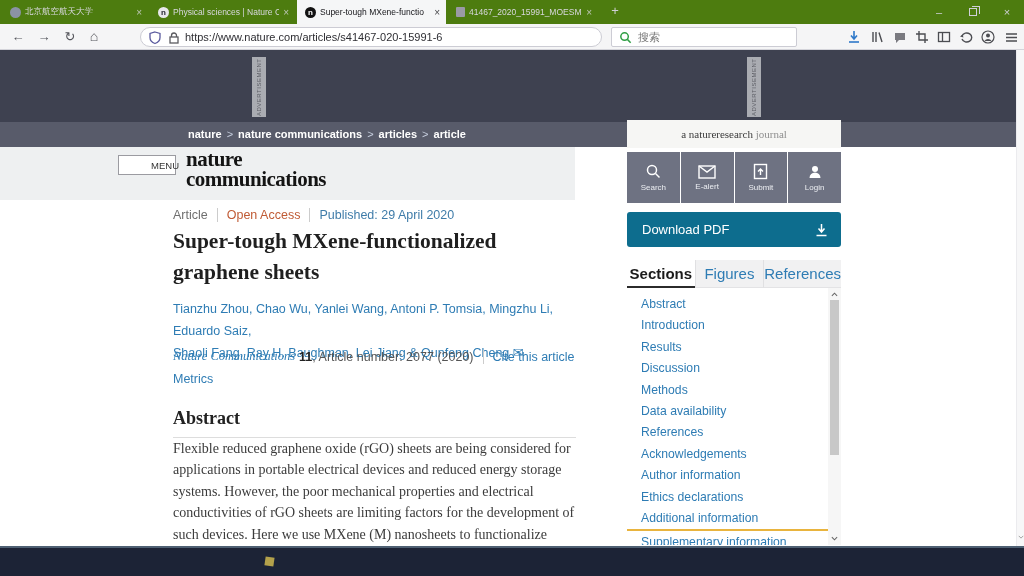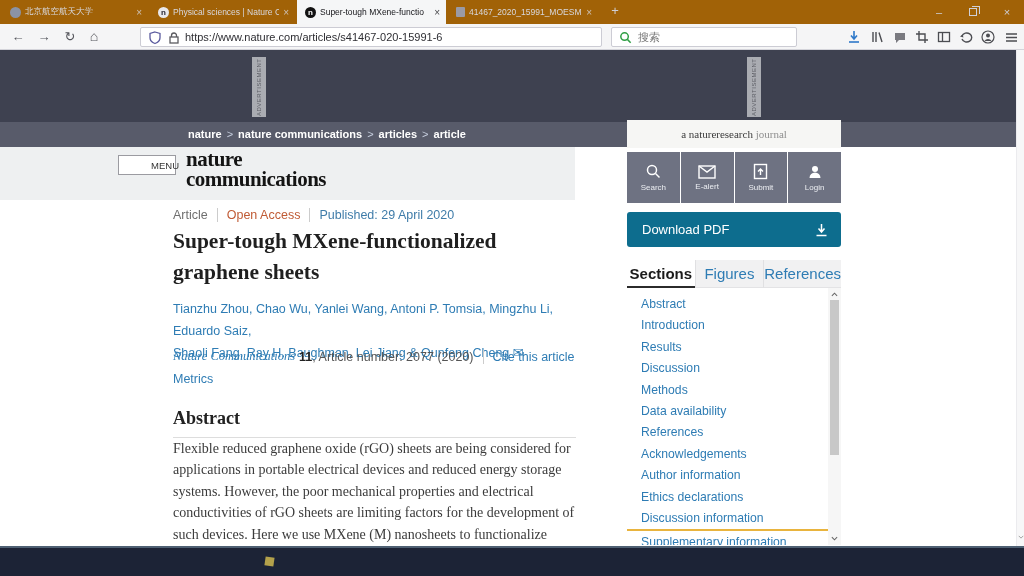--- a/index.html
+++ b/index.html
@@ -1,40 +1,40 @@
 <!DOCTYPE html>
 <html><head>
 <meta charset="utf-8">
 <style>
   * { margin:0; padding:0; box-sizing:border-box; }
   html,body { width:1024px; height:576px; font-family:"Liberation Sans", sans-serif; }
   .screen { position:relative; width:1024px; height:576px; overflow:hidden; background:#fff; }
 
   
-  .titlebar { position:absolute; left:0; top:0; width:1024px; height:24px; background:#a16207; }
+  .titlebar { position:absolute; left:0; top:0; width:1024px; height:24px; background:#4d7c0f; }
   .btab { position:absolute; top:0; height:24px; display:flex; align-items:center; padding:0 6px 0 8px; font-size:8.5px; color:#d8d8de; overflow:hidden; white-space:nowrap; cursor:default; }
   .btab.active { background:#f5f6f7; color:#16161a; }
   .btab .title { flex:1 1 auto; overflow:hidden; margin:0 4px; }
   .tab-close { font-size:10px; color:inherit; opacity:.8; flex:0 0 auto; }
   .favicon { flex:0 0 auto; width:11px; height:11px; border-radius:50%; display:inline-flex; align-items:center; justify-content:center; font-size:8px; font-weight:bold; }
   .fav-n-dark { background:#e8e8ec; color:#1e1d2b; }
   .fav-n-light { background:#121212; color:#fff; }
   .fav-globe { background:#8b93a5; color:#1e1d2b; }
   .fav-doc { width:9px; height:10px; border-radius:1px; background:#9a9aa5; }
   .newtab { position:absolute; left:604px; top:0; width:22px; height:24px; color:#cfcfd6; font-size:13px; text-align:center; line-height:22px; }
   .winbtns { position:absolute; right:0; top:0; height:24px; display:flex; }
   .winbtn { width:34px; height:24px; color:#cfd0d8; display:flex; align-items:center; justify-content:center; font-size:11px; }
   .restore-glyph { width:8px; height:8px; border:1px solid #cfd0d8; position:relative; }
   .restore-glyph:before { content:""; position:absolute; left:2px; top:-3px; width:7px; height:7px; border:1px solid #cfd0d8; border-left:none; border-bottom:none; }
 
   .toolbar { position:absolute; left:0; top:24px; width:1024px; height:26px; background:#f5f5f6; border-bottom:1px solid #d4d4da; }
   .navglyph { position:absolute; top:0; height:26px; line-height:25px; text-align:center; width:20px; font-size:13px; color:#55565c; }
   .field { position:absolute; top:3px; height:20px; background:#fff; border:1px solid #ccccd4; border-radius:2px; }
   .field input { position:absolute; top:0; height:18px; border:none; outline:none; font-size:11px; color:#2e2e33; background:transparent; font-family:"Liberation Sans",sans-serif; }
-  .urlbar { left:140px; width:462px; }
+  .urlbar { left:140px; width:462px;border-radius:10px; }
   .urlbar input { left:44px; width:330px; }
   .searchbar { left:611px; width:186px; }
   .searchbar input { left:26px; width:150px; }
   .infield-ico { position:absolute; top:2px; width:16px; height:16px; }
   .tool-ico { position:absolute; top:4px; width:18px; height:18px; display:flex; align-items:center; justify-content:center; color:#4c4d52; font-size:12px; }
 
   
   .page { position:absolute; left:0; top:50px; width:1024px; height:496px; background:#fff; overflow:hidden; }
   .dark-head { position:absolute; left:0; top:0; width:1024px; height:72px; background:#3e4150; }
   .ad-strip { position:absolute; top:7px; width:14px; height:60px; background:#aaacb2; color:#5b5d64; font-size:6px; letter-spacing:.5px; writing-mode:vertical-rl; transform:rotate(180deg); text-align:center; line-height:14px; overflow:hidden; }
@@ -330,21 +330,21 @@
       <div class="sb-link" style="top:6px;">Abstract</div>
       <div class="sb-link" style="top:27.4px;">Introduction</div>
       <div class="sb-link" style="top:48.8px;">Results</div>
       <div class="sb-link" style="top:70.2px;">Discussion</div>
       <div class="sb-link" style="top:91.6px;">Methods</div>
       <div class="sb-link" style="top:113px;">Data availability</div>
       <div class="sb-link" style="top:134.4px;">References</div>
       <div class="sb-link" style="top:155.8px;">Acknowledgements</div>
       <div class="sb-link" style="top:177.2px;">Author information</div>
       <div class="sb-link" style="top:198.6px;">Ethics declarations</div>
-      <div class="sb-link" style="top:220px;">Discussion information</div>
+      <div class="sb-link" style="top:220px;">Additional information</div>
       <div class="hl-yellow" style="top:241px;"></div>
       <div class="sb-link" style="top:244px;">Supplementary information</div>
 
       <div class="sb-scroll">
         <span class="scroll-chev" style="top:1px;">
           <svg width="7" height="5" viewBox="0 0 8 5">
               <path d="M1 4l3-3 3 3" fill="none" stroke="#666" stroke-width="1.2"></path>
             </svg>
         </span>
         <div class="sb-thumb"></div>

